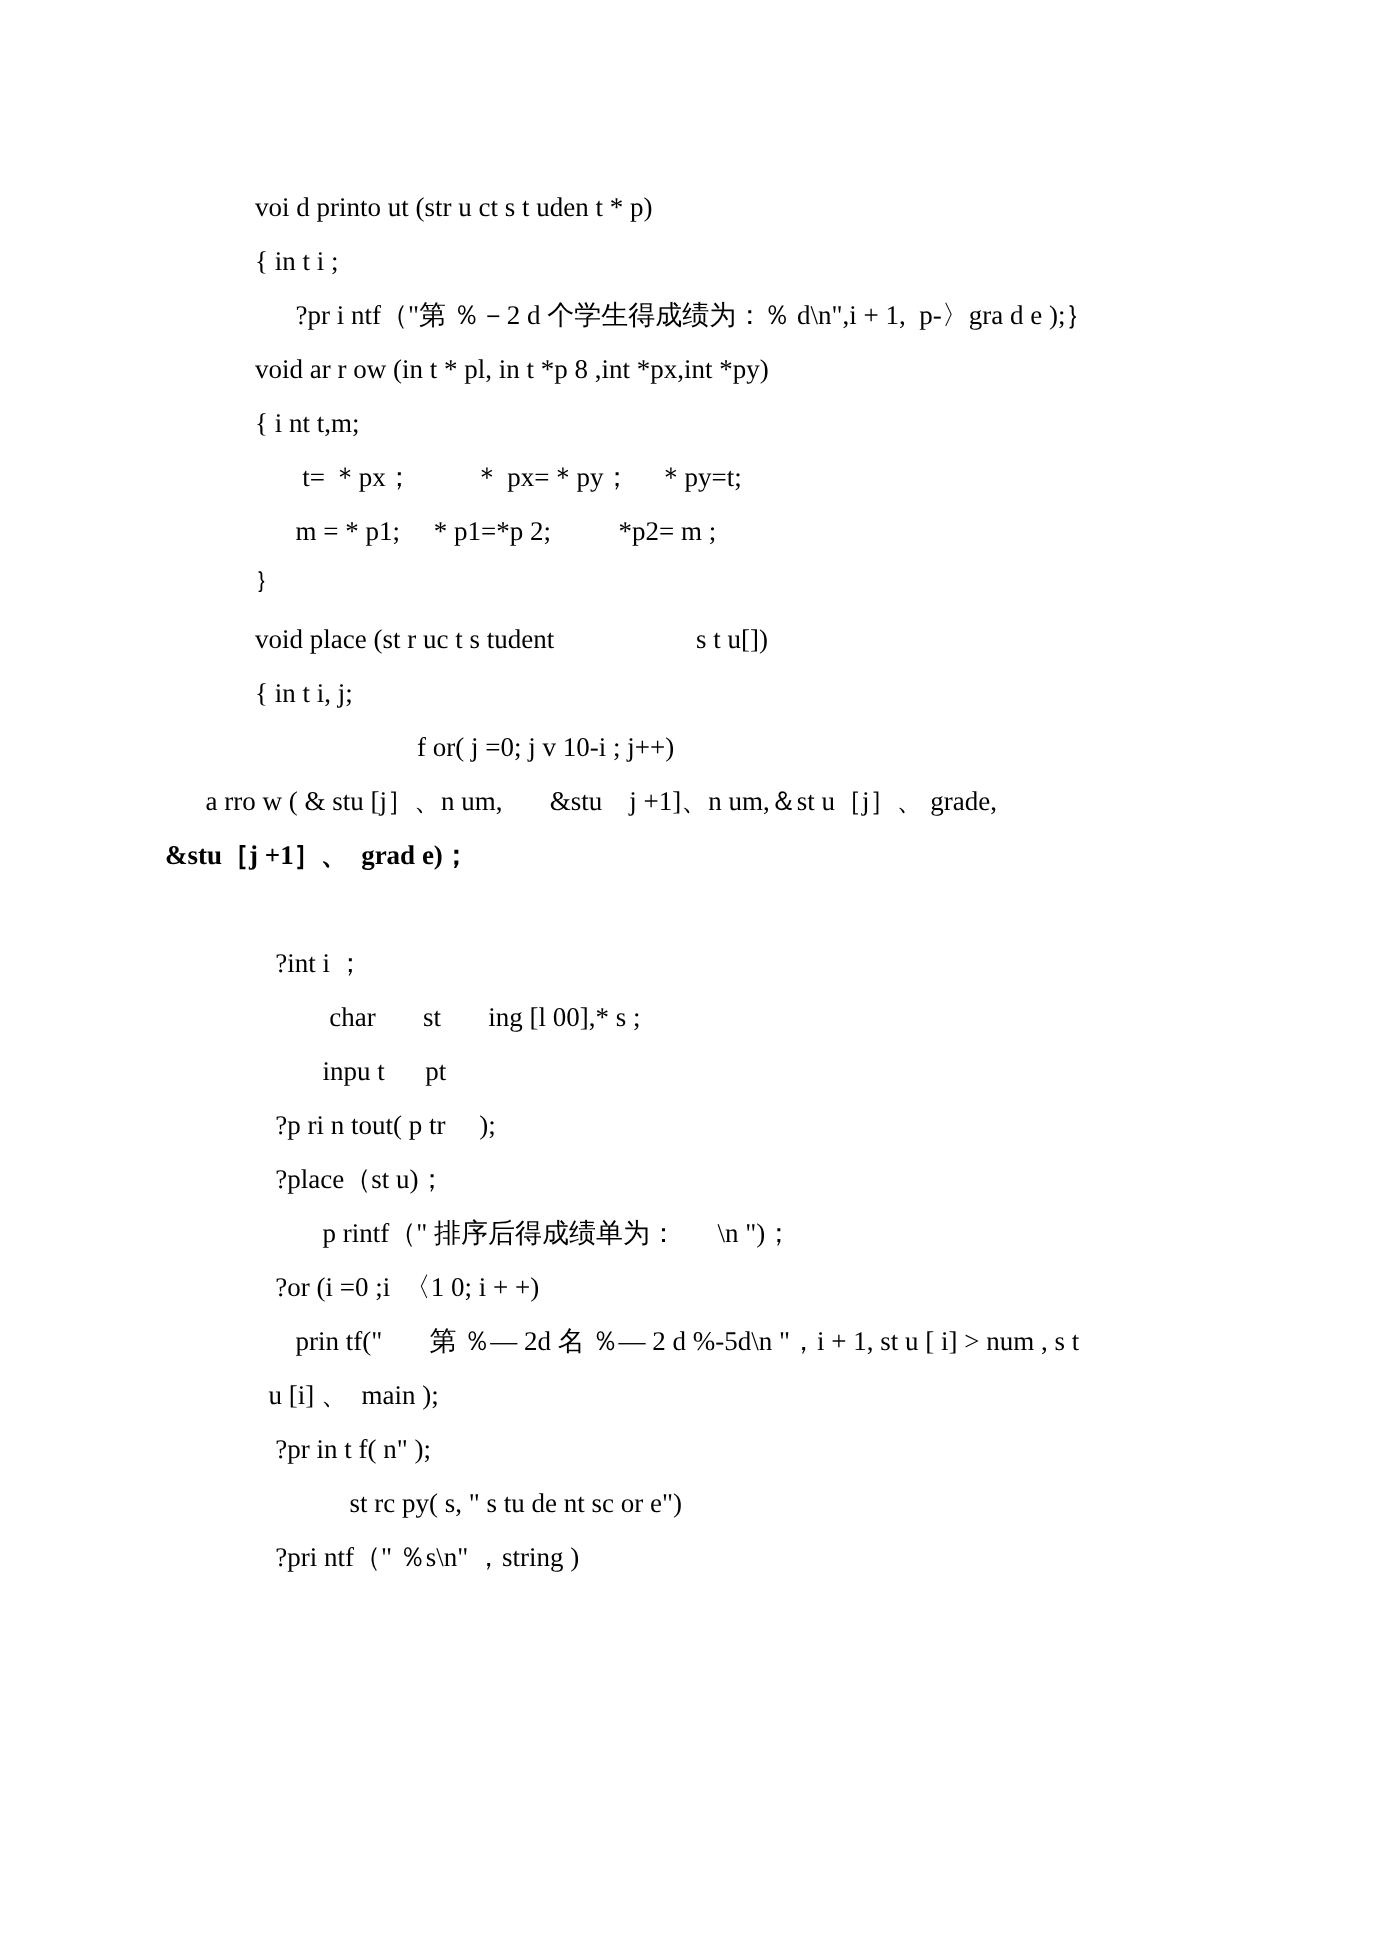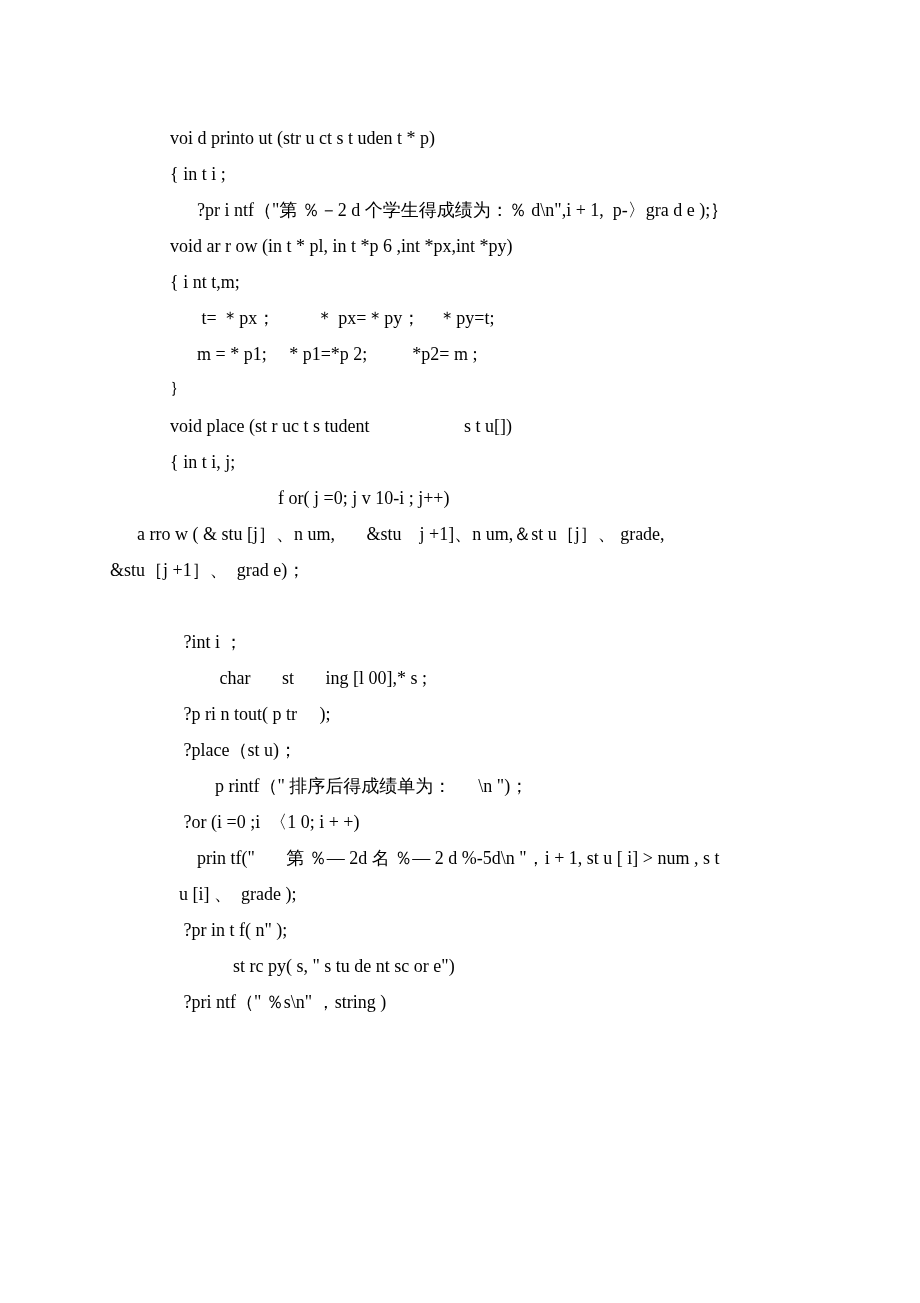--- a/index.html
+++ b/index.html
@@ -23,35 +23,36 @@
     font-size: 16px;
   }
 </style>
 </head>
 <body>
 
 <div class="page">
   <div class="line">voi d printo ut (str u ct s t uden t * p)</div>
   <div class="line">{ in t i ;</div>
   <div class="line">      ?pr i ntf（"第 ％－2 d 个学生得成绩为：％ d\n",i + 1,  p-〉gra d e );｝</div>
-  <div class="line">void ar r ow (in t * pl, in t *p 6 ,int *px,int *py)</div>
+  <div class="line">void ar r ow (in t * pl, in t *p 8 ,int *px,int *py)</div>
   <div class="line">{ i nt t,m;</div>
   <div class="line">       t= ＊px；         ＊ px=＊py；    ＊py=t;</div>
   <div class="line">      m = * p1;     * p1=*p 2;          *p2= m ;</div>
   <div class="line brace">｝</div>
   <div class="line">void place (st r uc t s tudent                     s t u[])</div>
   <div class="line">{ in t i, j;</div>
   <div class="line">                        f or( j =0; j v 10-i ; j++)</div>
   <div class="line" style="margin-left:-60px;">      a rro w ( &amp; stu [j］、n um,       &amp;stu    j +1]、n um,＆st u［j］、 grade,</div>
-  <div class="line" style="margin-left:-60px;">&amp;stu［j +1］、  grad e)；</div>
+  <div class="line" style="margin-left:-60px;font-weight:bold;">&amp;stu［j +1］、  grad e)；</div>
   <div class="line"></div>
   <div class="line">   ?int i ；</div>
   <div class="line">           char       st       ing [l 00],* s ;</div>
+  <div class="line">          inpu t      pt</div>
   <div class="line">   ?p ri n tout( p tr     );</div>
   <div class="line">   ?place（st u)；</div>
   <div class="line">          p rintf（" 排序后得成绩单为：      \n ")；</div>
   <div class="line">   ?or (i =0 ;i  〈1 0; i + +)</div>
   <div class="line">      prin tf("       第 ％— 2d 名 ％— 2 d %-5d\n "，i + 1, st u [ i] &gt; num , s t</div>
-  <div class="line">  u [i] 、  grade );</div>
+  <div class="line">  u [i] 、  main );</div>
   <div class="line">   ?pr in t f( n" );</div>
   <div class="line">              st rc py( s, " s tu de nt sc or e")</div>
   <div class="line">   ?pri ntf（" ％s\n" ，string )</div>
 </div>
 
 </body></html>

